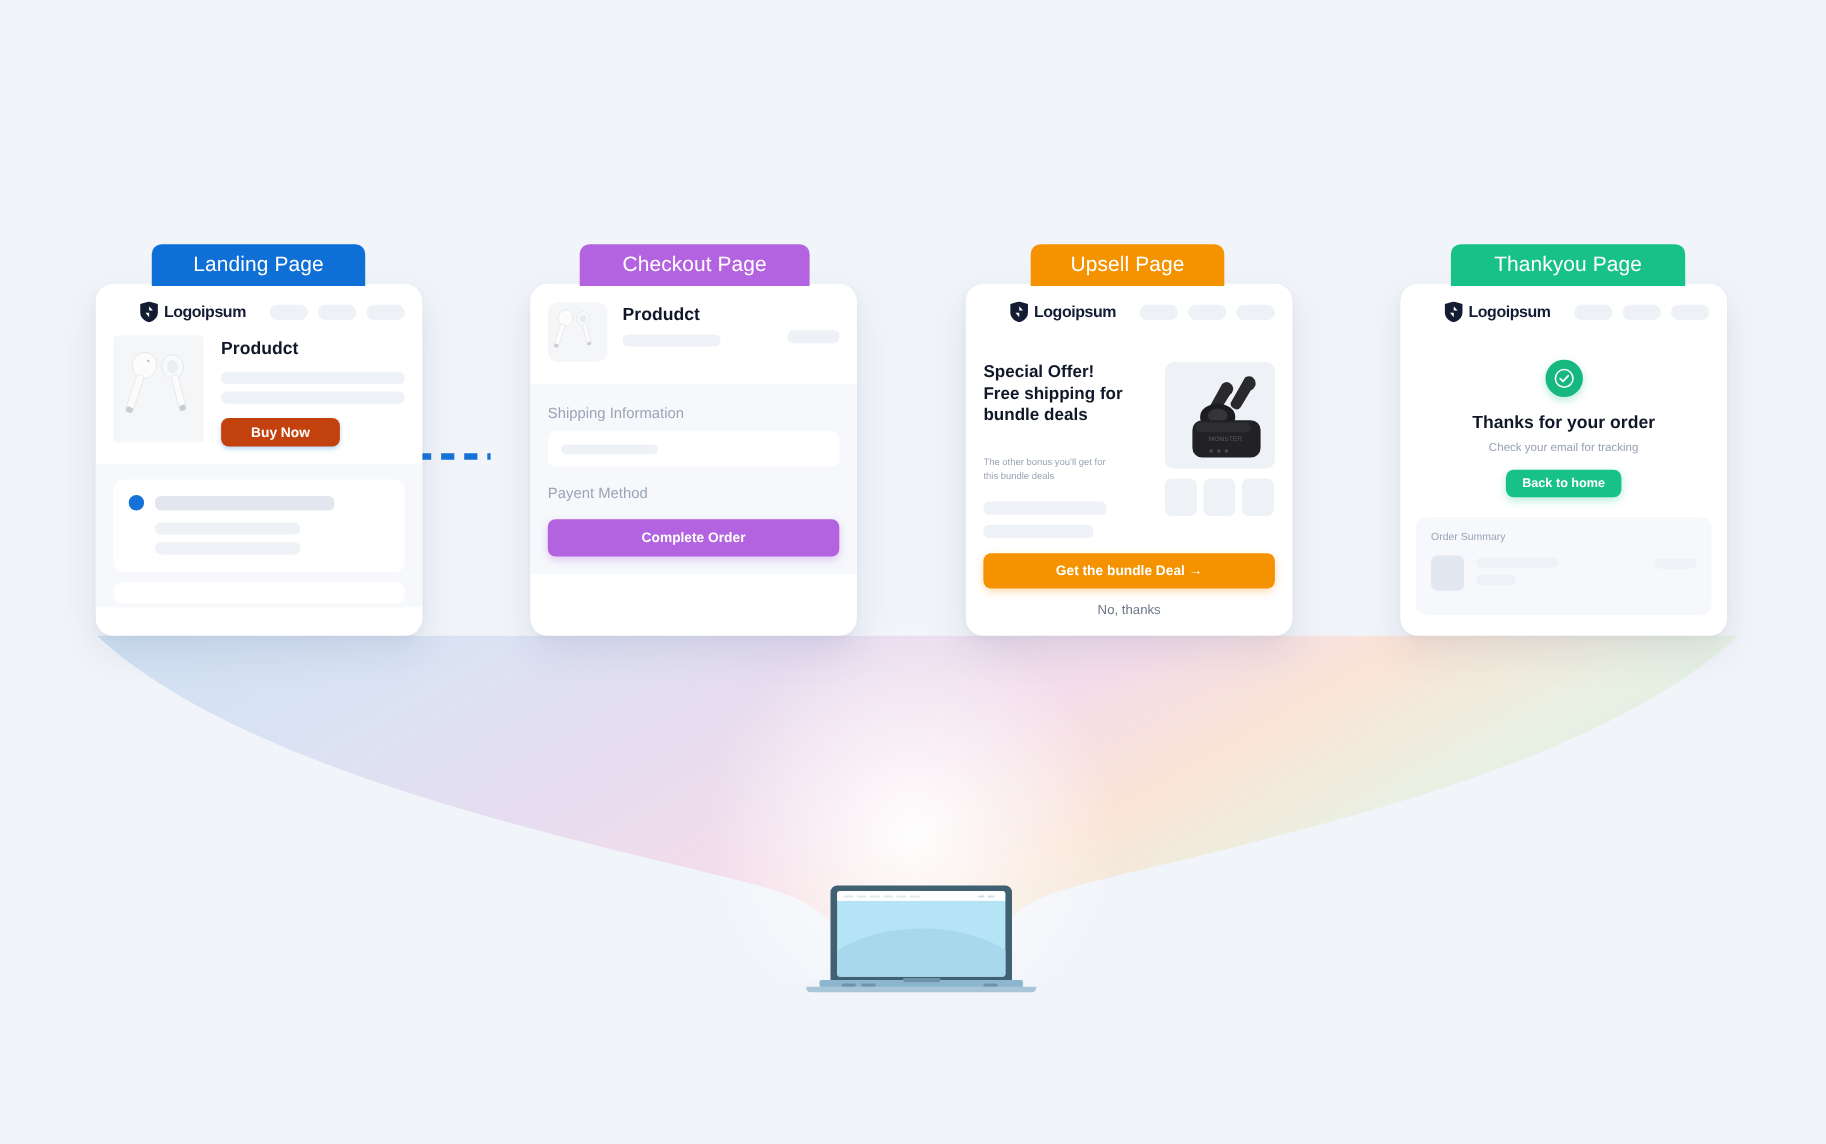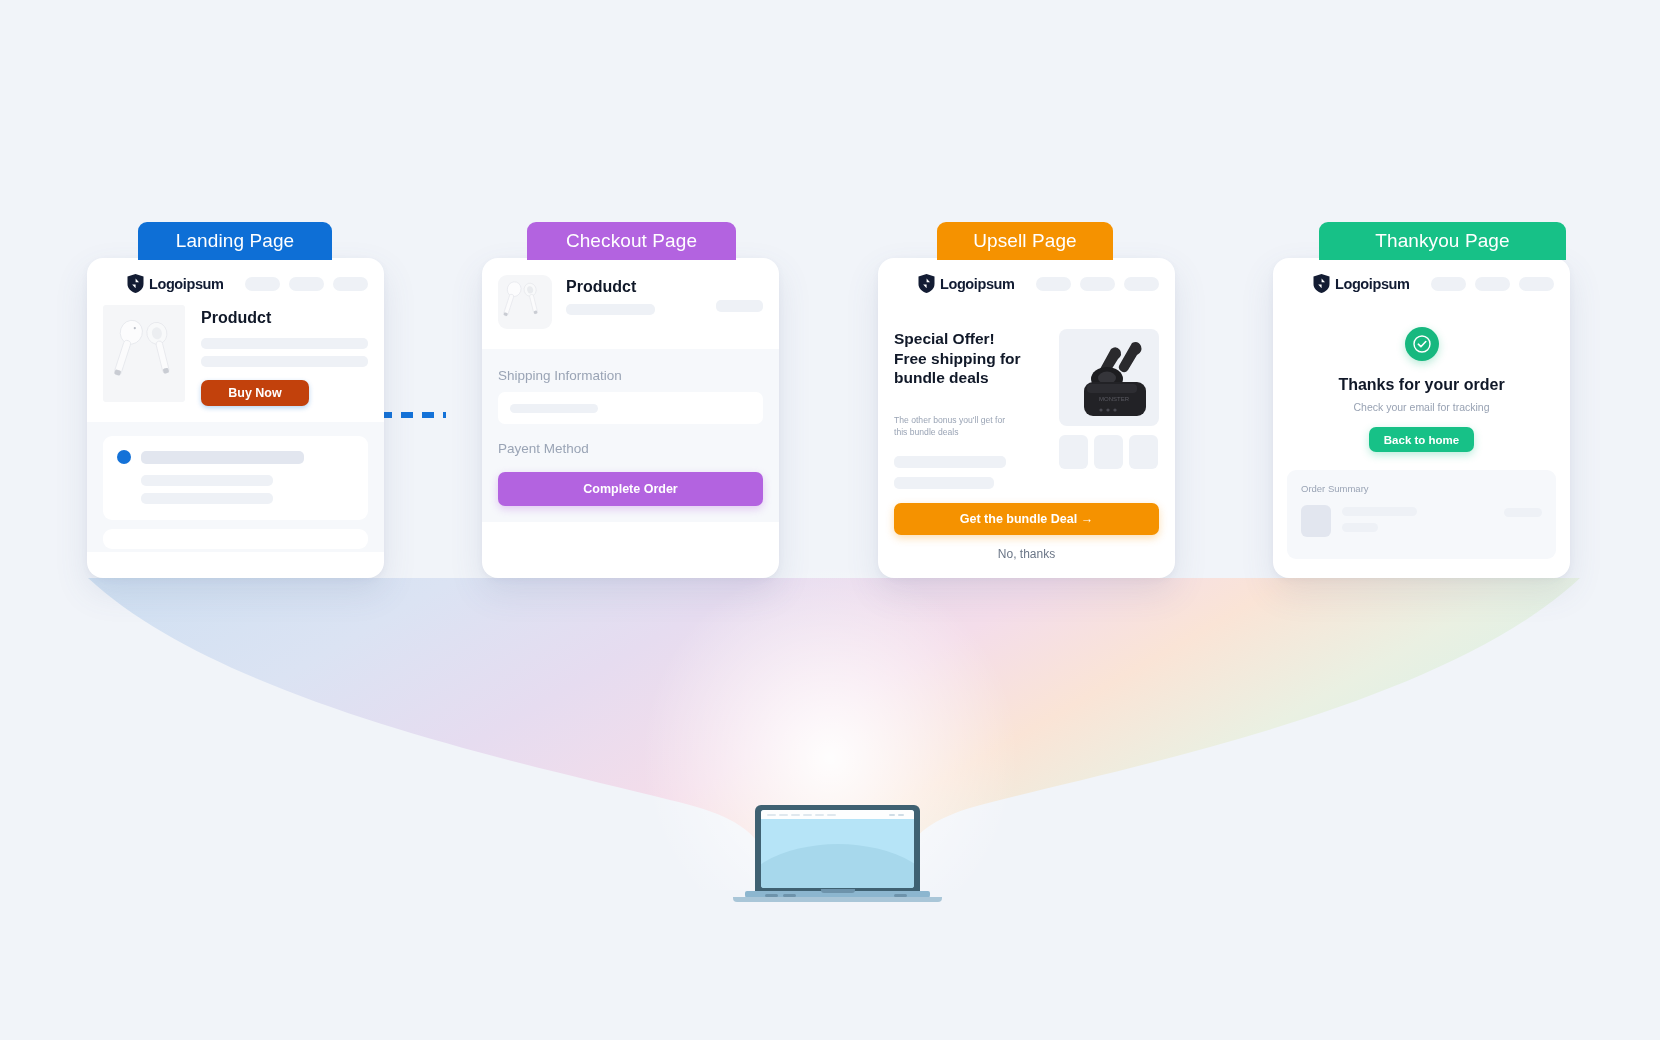--- a/index.html
+++ b/index.html
@@ -319,21 +319,21 @@
       </div>
     </div>
   </div>
 
   <div style="padding:14px 16px 0 16px">
     <button class="btn btn-bundle">Get the bundle Deal →</button>
     <div class="up-no">No, thanks</div>
   </div>
 </div>
 
-<div class="tab" style="left:1319px;top:222px;width:247px;background:#17c187;">
+<div class="tab" style="left:1319px;top:222px;width:213px;background:#17c187;">
   <span>Thankyou Page</span>
 </div>
 <div class="card" style="left:1273px;top:258px;height:320px;">
   <div class="hdr">
     <div class="logo">
       <span class="logo-shield">
         <svg width="17" height="19" viewBox="0 0 17 19">
           <path d="M8.5 0 L16.5 2.4 V10 C16.5 14.6 12.8 17.6 8.5 19 C4.2 17.6 0.5 14.6 0.5 10 V2.4 Z" fill="#131c33"></path>
           <path d="M8.6 4.4 L12 8.3 L8.6 8.3 L8.6 14.3 L5.2 10.4 L8.6 10.4 Z" fill="#ffffff"></path>
         </svg>

